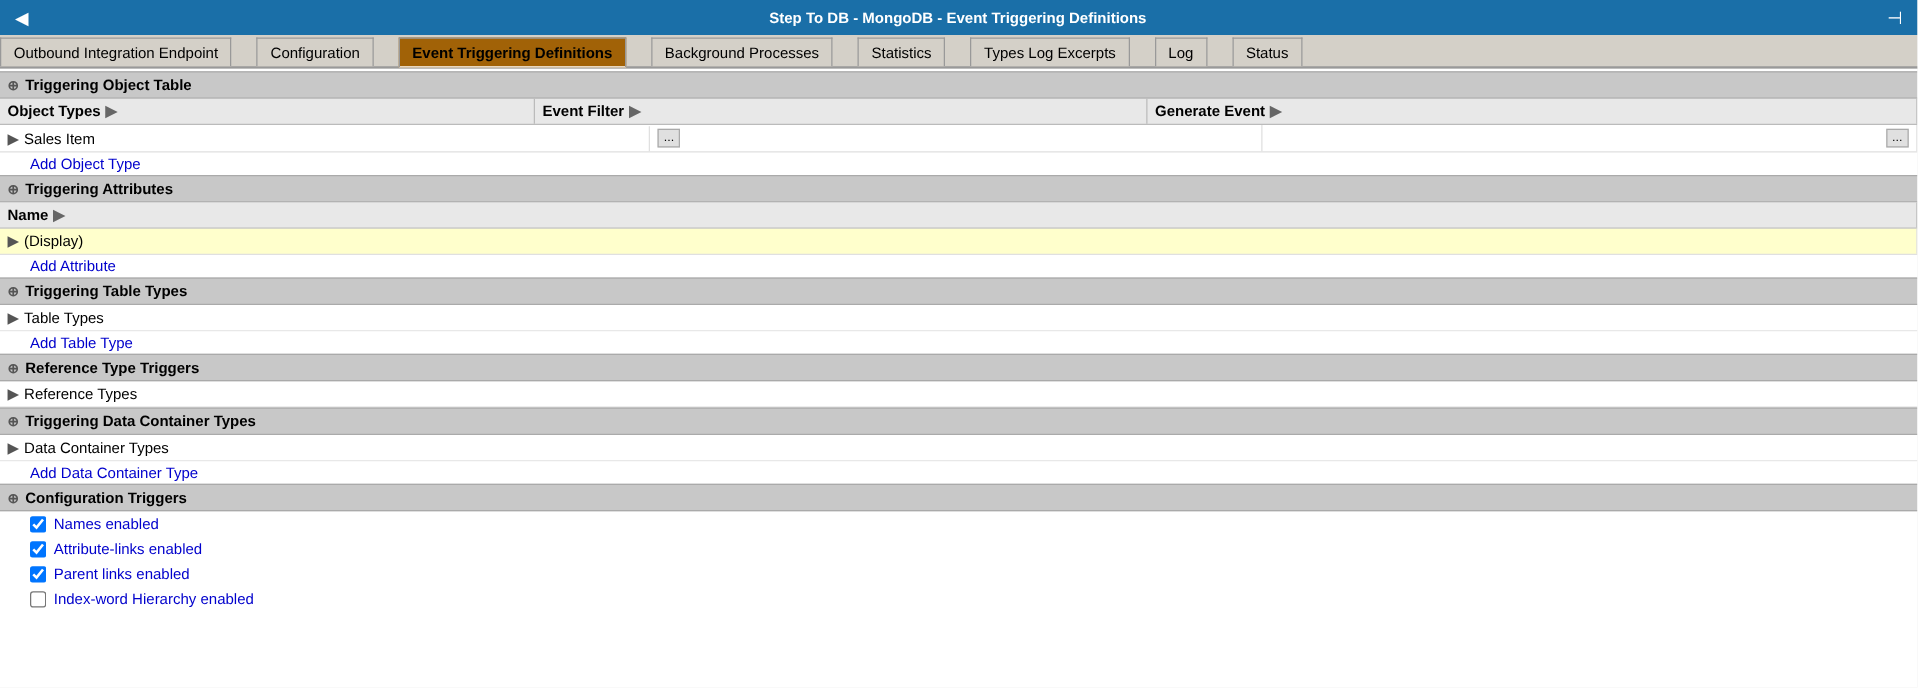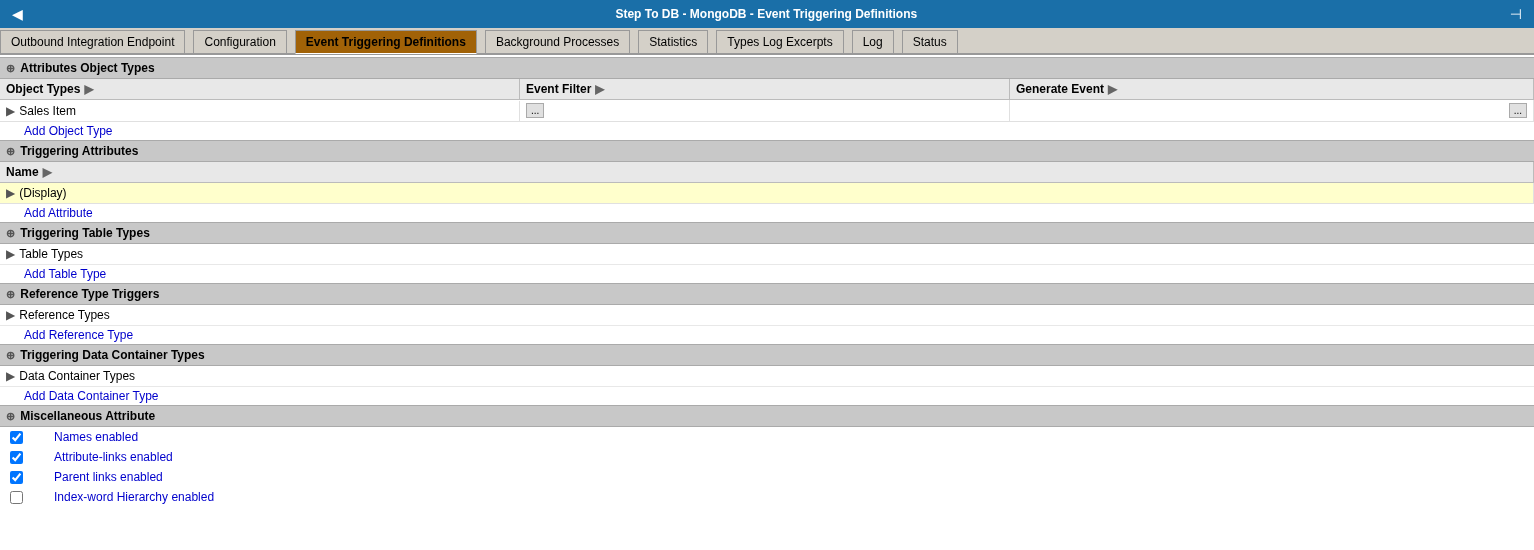--- a/index.html
+++ b/index.html
@@ -31,21 +31,21 @@
       display: flex;
       border-bottom: 2px solid #999;
       padding-top: 2px;
     }
     .tab {
       padding: 4px 10px;
       border: 1px solid #999;
       border-bottom: none;
       background: #d4d0c8;
       cursor: pointer;
-      margin-right: 8px;
+      margin-right: 20px;
       color: #000;
     }
     .tab.active {
       background: #a16207;
       font-weight: bold;
       border-bottom: 1px solid white;
       margin-bottom: -1px;
       z-index: 1;
     }
 
@@ -112,22 +112,21 @@
       display: flex;
       align-items: center;
       padding: 3px 6px;
       border-bottom: 1px solid #e8e8e8;
     }
     .simple-row .expander { color: #555; }
 
     .checkbox-row {
       display: flex;
       align-items: center;
-      padding: 3px 10px;
-      gap: 25px;
+      padding: 3px 24px;
     }
     .checkbox-row input[type=checkbox] { margin-right: 6px; }
     .checkbox-row label { color: #0000cc; cursor: pointer; }
 
     .dots-btn {
       background: #e0e0e0;
       border: 1px solid #aaa;
       padding: 1px 4px;
       cursor: pointer;
       font-size: 10px;
@@ -150,24 +149,24 @@
   <div class="tab">Statistics</div>
   <div class="tab">Types Log Excerpts</div>
   <div class="tab">Log</div>
   <div class="tab">Status</div>
 </div>
 
 <div class="content">
 
   <div class="section-header">
     <span class="pin-icon">⊕</span>
-    <span>Attributes Object Types</span>
+    <span>Triggering Object Table</span>
   </div>
   <div class="grid-header">
-    <div class="grid-header-cell" style="width:520px">
+    <div class="grid-header-cell" style="width:428px">
       <span>Object Types</span>
       <span class="arrow">▶</span>
     </div>
     <div class="grid-header-cell" style="width:490px">
       <span>Event Filter</span>
       <span class="arrow">▶</span>
     </div>
     <div class="grid-header-cell" style="flex:1">
       <span>Generate Event</span>
       <span class="arrow">▶</span>
@@ -222,39 +221,36 @@
   </div>
 
   <div class="section-header">
     <span class="pin-icon">⊕</span>
     <span>Reference Type Triggers</span>
   </div>
   <div class="simple-row">
     <span class="expander">▶</span>
     <span>Reference Types</span>
   </div>
-  <div>
-    <a class="add-link">Add Reference Type</a>
-  </div>
 
   <div class="section-header">
     <span class="pin-icon">⊕</span>
     <span>Triggering Data Container Types</span>
   </div>
   <div class="simple-row">
     <span class="expander">▶</span>
     <span>Data Container Types</span>
   </div>
   <div>
     <a class="add-link">Add Data Container Type</a>
   </div>
 
   <div class="section-header">
     <span class="pin-icon">⊕</span>
-    <span>Miscellaneous Attribute</span>
+    <span>Configuration Triggers</span>
   </div>
   <div class="checkbox-row">
     <input type="checkbox" id="names-enabled" checked="" style="">
     <label for="names-enabled">Names enabled</label>
   </div>
   <div class="checkbox-row">
     <input type="checkbox" id="attribute-links" checked="" style="">
     <label for="attribute-links">Attribute-links enabled</label>
   </div>
   <div class="checkbox-row">

